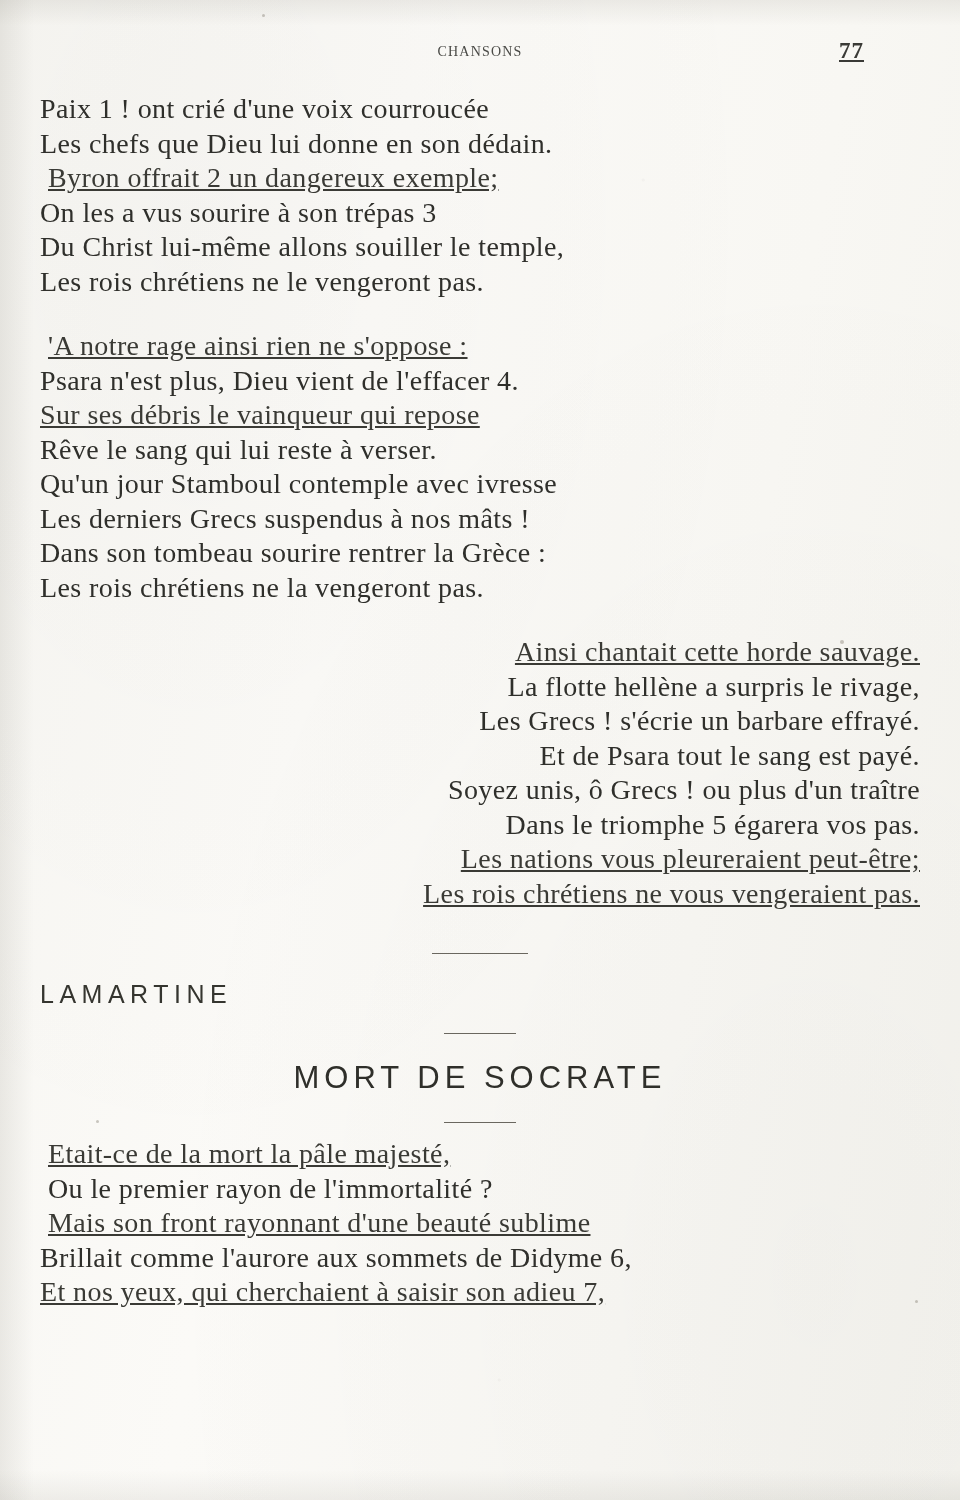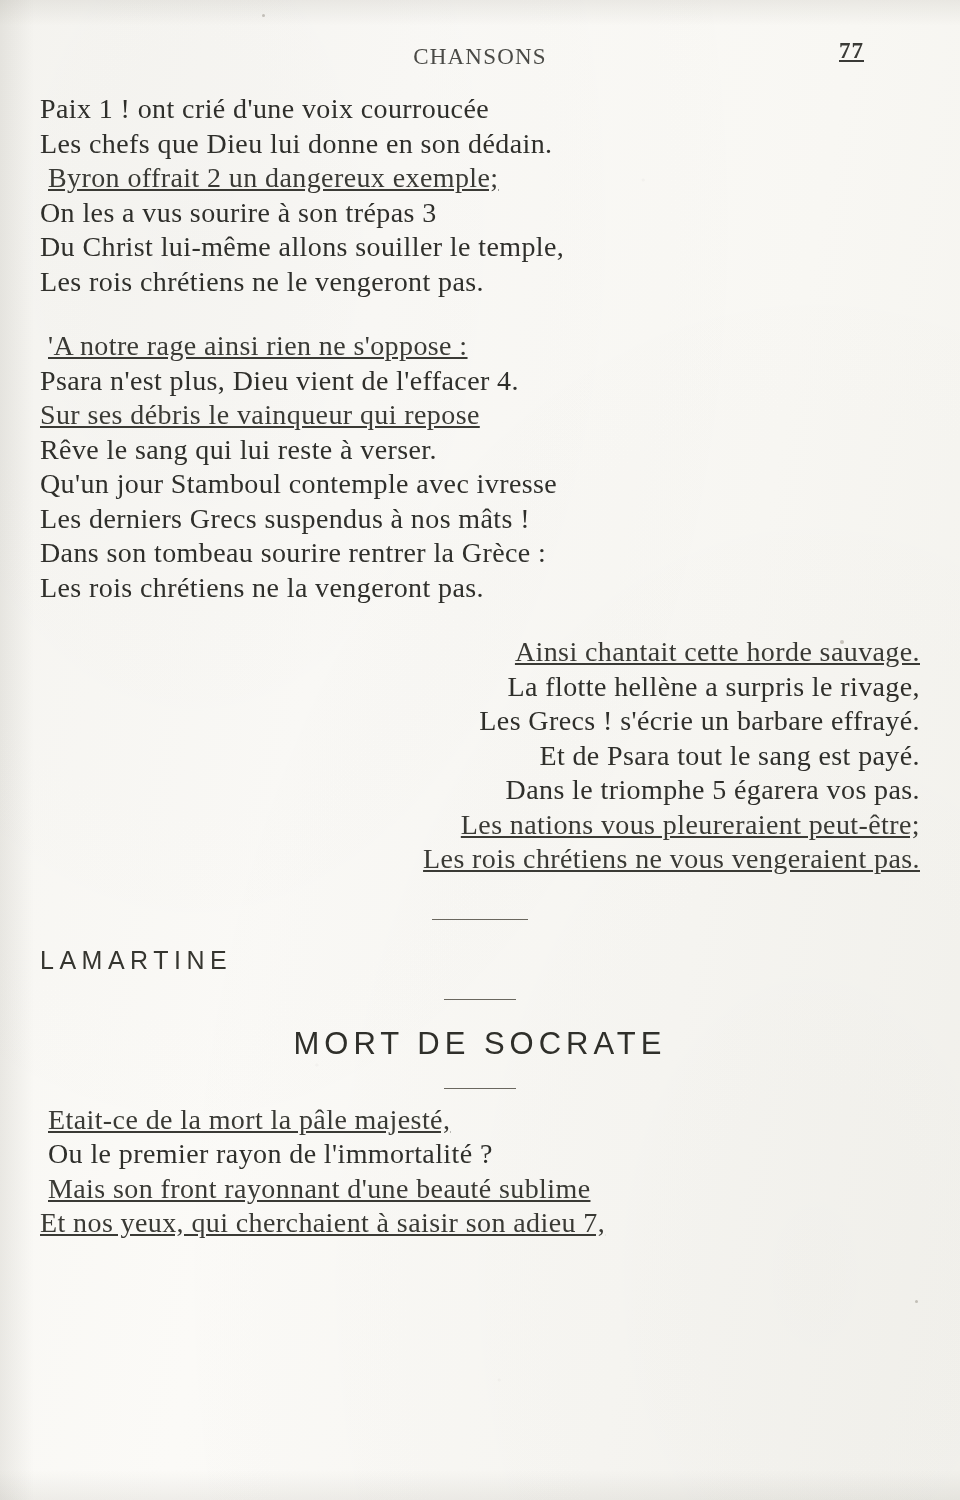--- a/index.html
+++ b/index.html
@@ -41,21 +41,21 @@
     top: 44px;
     left: 0;
     width: 960px;
     height: 26px;
   }
   .running-head {
     position: absolute;
     left: 0;
     width: 960px;
     text-align: center;
-    font-size: 23px;
+    font-size: 14px;
     letter-spacing: 1.2px;
     color: #4a4a46;
     font-family: "Liberation Serif", serif;
   }
   .folio {
     position: absolute;
     right: 96px;
     top: -6px;
     font-size: 23px;
     font-weight: bold;
@@ -179,20 +179,21 @@
       <div class="verse i0">Les derniers Grecs suspendus à nos mâts !</div>
       <div class="verse i0">Dans son tombeau sourire rentrer la Grèce :</div>
       <div class="verse i0">Les rois chrétiens ne la vengeront pas.</div>
     </div>
 
     <div class="stanza tight">
       <div class="verse i1 fade-1">Ainsi chantait cette horde sauvage.</div>
       <div class="verse i0">La flotte hellène a surpris le rivage,</div>
       <div class="verse i0">Les Grecs ! s'écrie un barbare effrayé.</div>
       <div class="verse i2">Et de Psara tout le sang est payé.</div>
+      <div class="verse i0">Soyez unis, ô Grecs ! ou plus d'un traître</div>
       <div class="verse i1">Dans le triomphe 5 égarera vos pas.</div>
       <div class="verse i0 fade-1">Les nations vous pleureraient peut-être;</div>
       <div class="verse i1 fade-1">Les rois chrétiens ne vous vengeraient pas.</div>
     </div>
 
     <div class="spacer-14"></div>
     <div class="rule"></div>
 
     <div class="author-name">LAMARTINE</div>
 
@@ -201,17 +202,18 @@
     <div class="poem-title">MORT DE SOCRATE</div>
 
     <div class="rule rule-short"></div>
 
     <div class="spacer-14"></div>
 
     <div class="stanza">
       <div class="verse i1 fade-1">Etait-ce de la mort la pâle majesté,</div>
       <div class="verse i1">Ou le premier rayon de l'immortalité ?</div>
       <div class="verse i1 fade-1">Mais son front rayonnant d'une beauté sublime</div>
+      <div class="verse i0">Brillait comme l'aurore aux sommets de Didyme 6,</div>
       <div class="verse i0 fade-1">Et nos yeux, qui cherchaient à saisir son adieu 7,</div>
     </div>
 
   </div>
 </div>
 
 </body></html>

